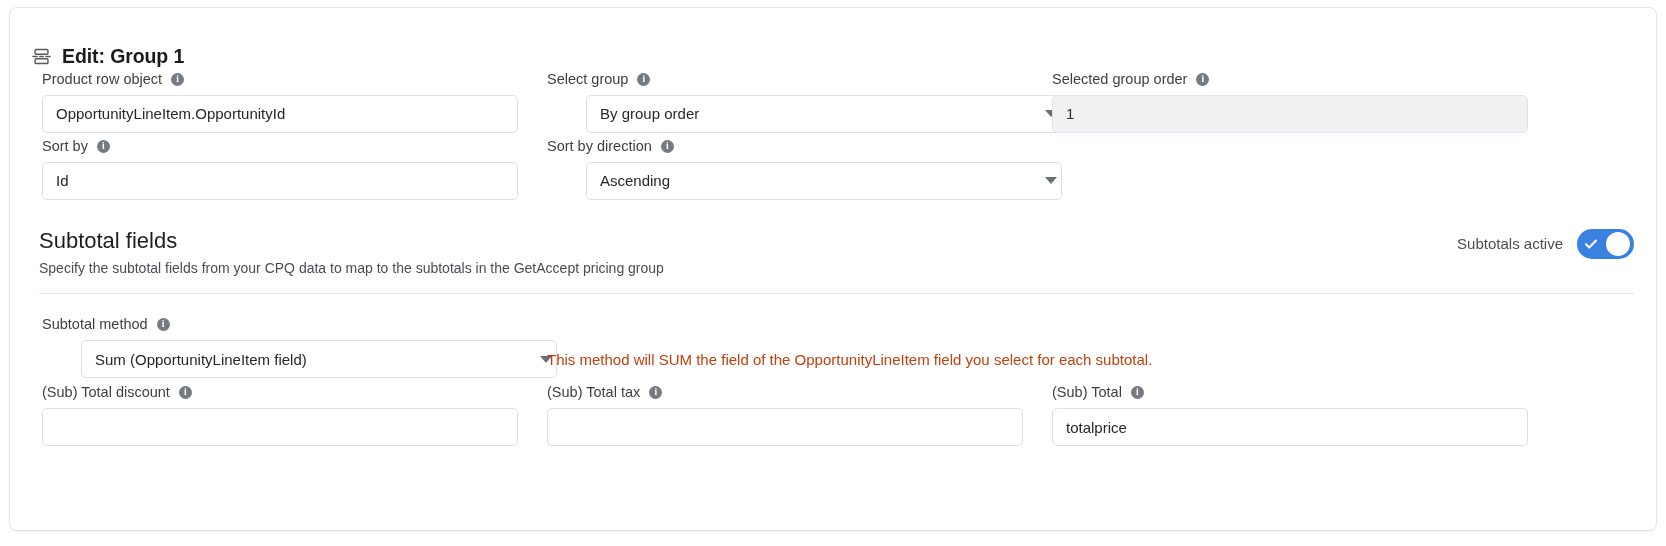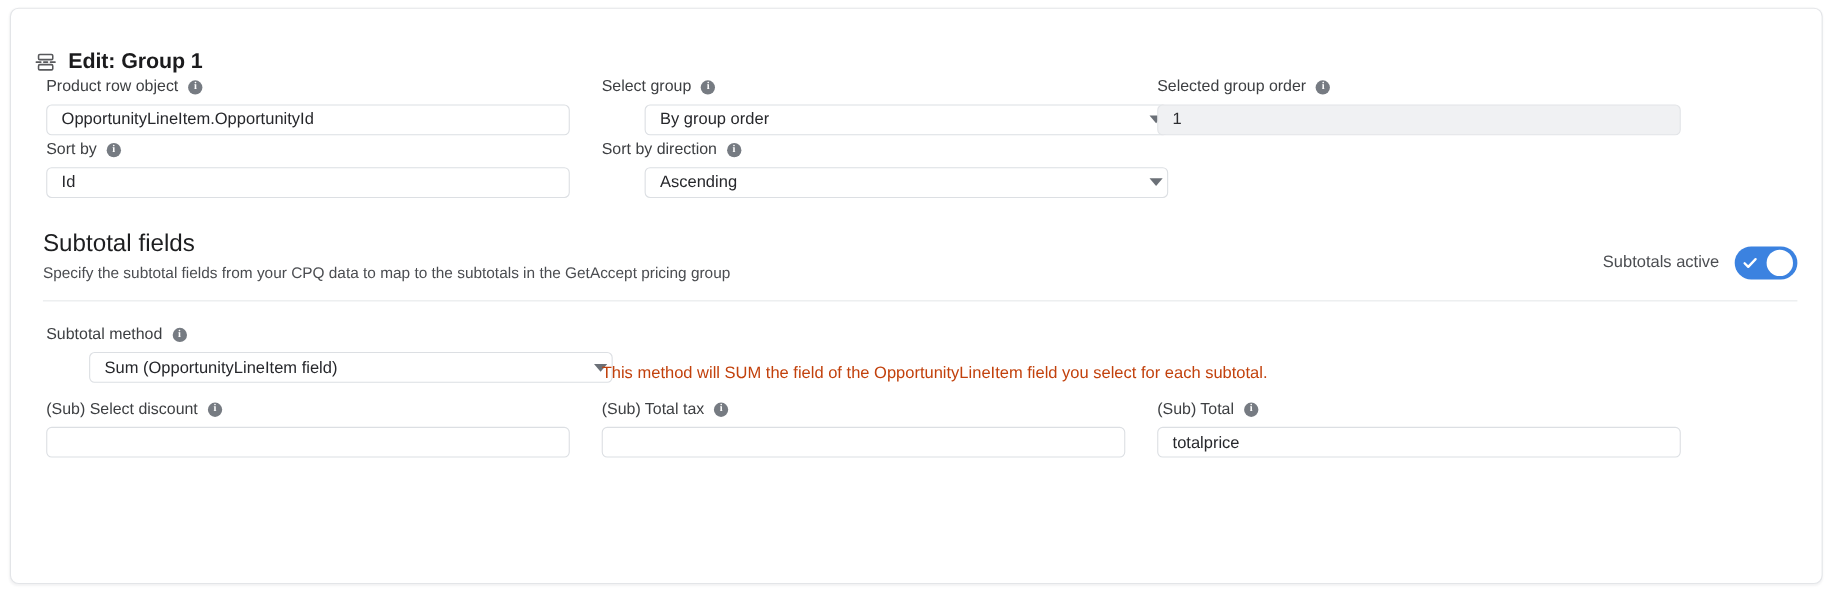--- a/index.html
+++ b/index.html
@@ -82,21 +82,21 @@
     display: inline-flex;
     align-items: center;
     justify-content: center;
     line-height: 1;
     flex: 0 0 auto;
     position: relative;
     top: 0px;
   }
 
   .control {
-    height: 28px;
+    height: 38px;
     width: 100%;
     border: 1px solid #dcdfe3;
     border-radius: 5px;
     background: #ffffff;
     display: flex;
     align-items: center;
     padding: 0 13px;
     font-size: 15px;
     color: #26272b;
   }
@@ -135,21 +135,21 @@
   }
   .section-sub {
     font-size: 14px;
     color: #4b4d51;
     margin-top: 5px;
     line-height: 1.3;
   }
   .toggle-wrap {
     position: absolute;
     right: 22px;
-    top: 17px;
+    top: 2px;
     display: flex;
     align-items: center;
     gap: 14px;
   }
   .toggle-label {
     font-size: 15px;
     color: #4b4d51;
     white-space: nowrap;
   }
   .toggle {
@@ -312,21 +312,21 @@
           <span class="caret"></span>
         </div>
       </div>
       <div class="method-help">This method will SUM the field of the OpportunityLineItem field you select for each subtotal.</div>
     </div>
 
     <div class="row">
 
       <div class="col">
         <div class="field-label">
-          <span>(Sub) Select discount</span>
+          <span>(Sub) Total discount</span>
           <span class="info-icon">i</span>
         </div>
         <div class="control">
           <span class="value empty" placeholder=""></span>
         </div>
       </div>
 
       <div class="col">
         <div class="field-label">
           <span>(Sub) Total tax</span>

